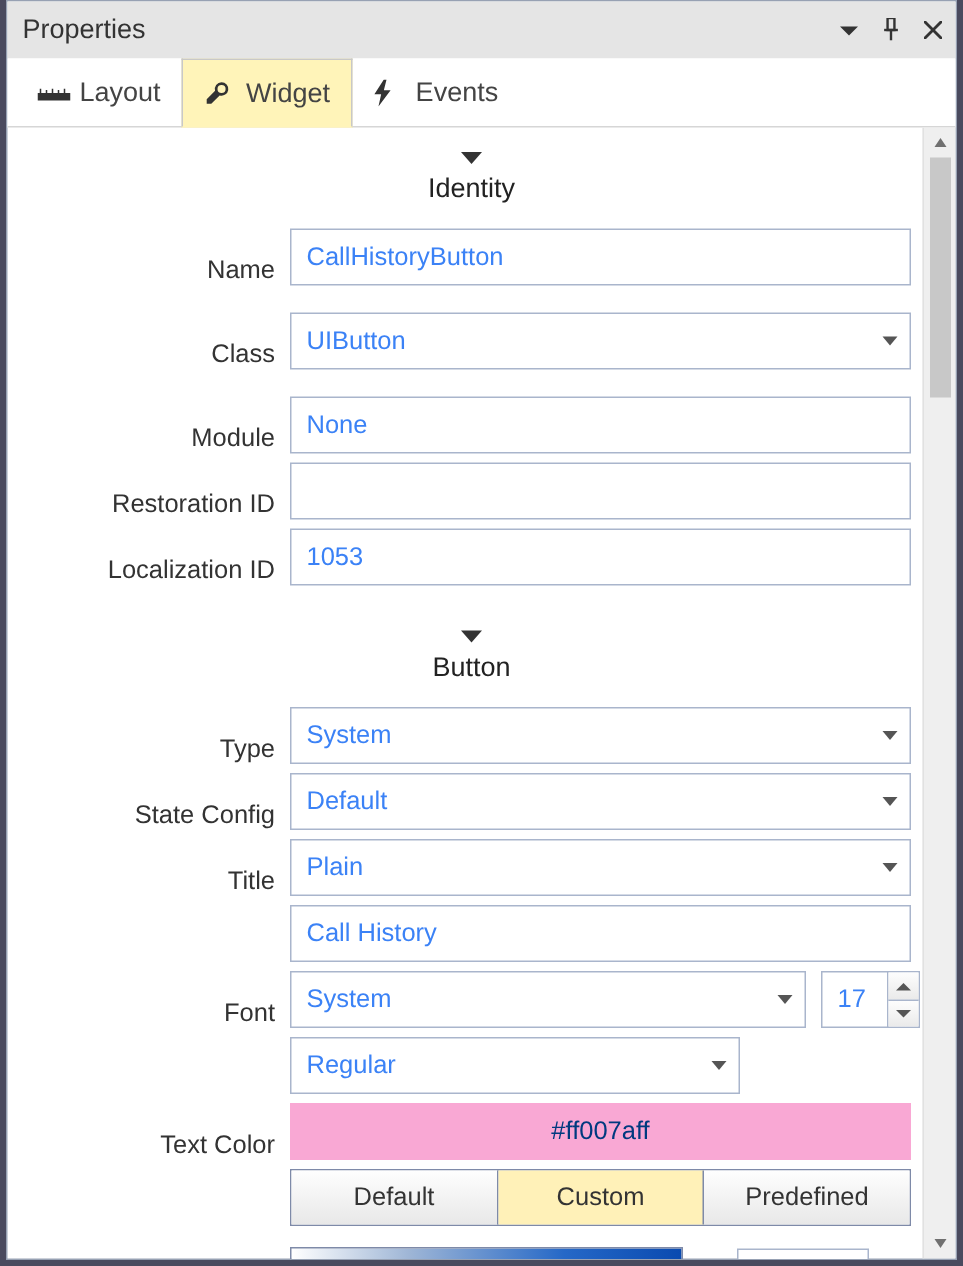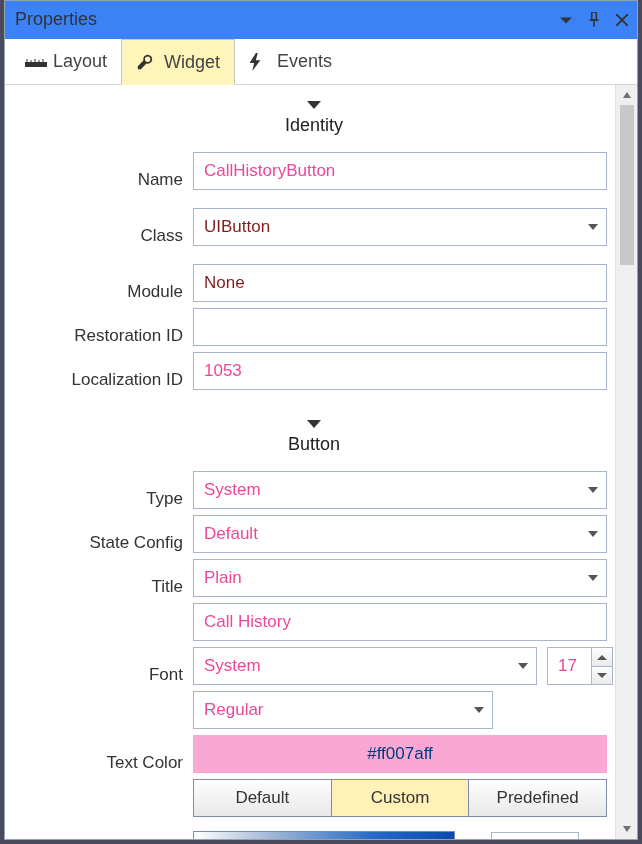--- a/index.html
+++ b/index.html
@@ -17,21 +17,21 @@
     left: 4px; top: 0;
     width: 634px;
     height: 840px;
     background: #fff;
     border: 1px solid #97a1b3;
     display: flex;
     flex-direction: column;
   }
   .titlebar {
     height: 40px;
-    background: #3b82f6;
+    background: #e5e5e5;
     display: flex;
     align-items: center;
     justify-content: space-between;
     padding: 0 8px 0 10px;
     color: #333;
   }
   .titlebar .title { font-size: 18px; }
   .titlebar .buttons { display: flex; align-items: center; gap: 14px; }
   .titlebar .ico { width: 14px; height: 14px; display: inline-flex; align-items: center; justify-content: center; color: #333; }
   .tabs {
@@ -105,25 +105,25 @@
     font-size: 17px;
   }
   .control-area { flex: 1; display: flex; gap: 10px; align-items: stretch; }
   .fld {
     flex: 1;
     height: 38px;
     border: 1px solid #a9b5cc;
     background: #fff;
     padding: 0 10px;
     font-size: 17px;
-    color: #ec4899;
+    color: #3b82f6;
     display: flex; align-items: center;
     position: relative;
   }
-  .fld.disabled { color: #7f1d1d; margin-top: 12px; }
+  .fld.disabled { color: #3b82f6; margin-top: 12px; }
   .fld .chev {
     position: absolute; right: 8px; top: 50%;
     width: 0; height: 0; transform: translateY(-3px);
     border-left: 5px solid transparent;
     border-right: 5px solid transparent;
     border-top: 6px solid #555;
   }
   input.fld { outline: none; }
   .spin {
     width: 60px; display: flex;

